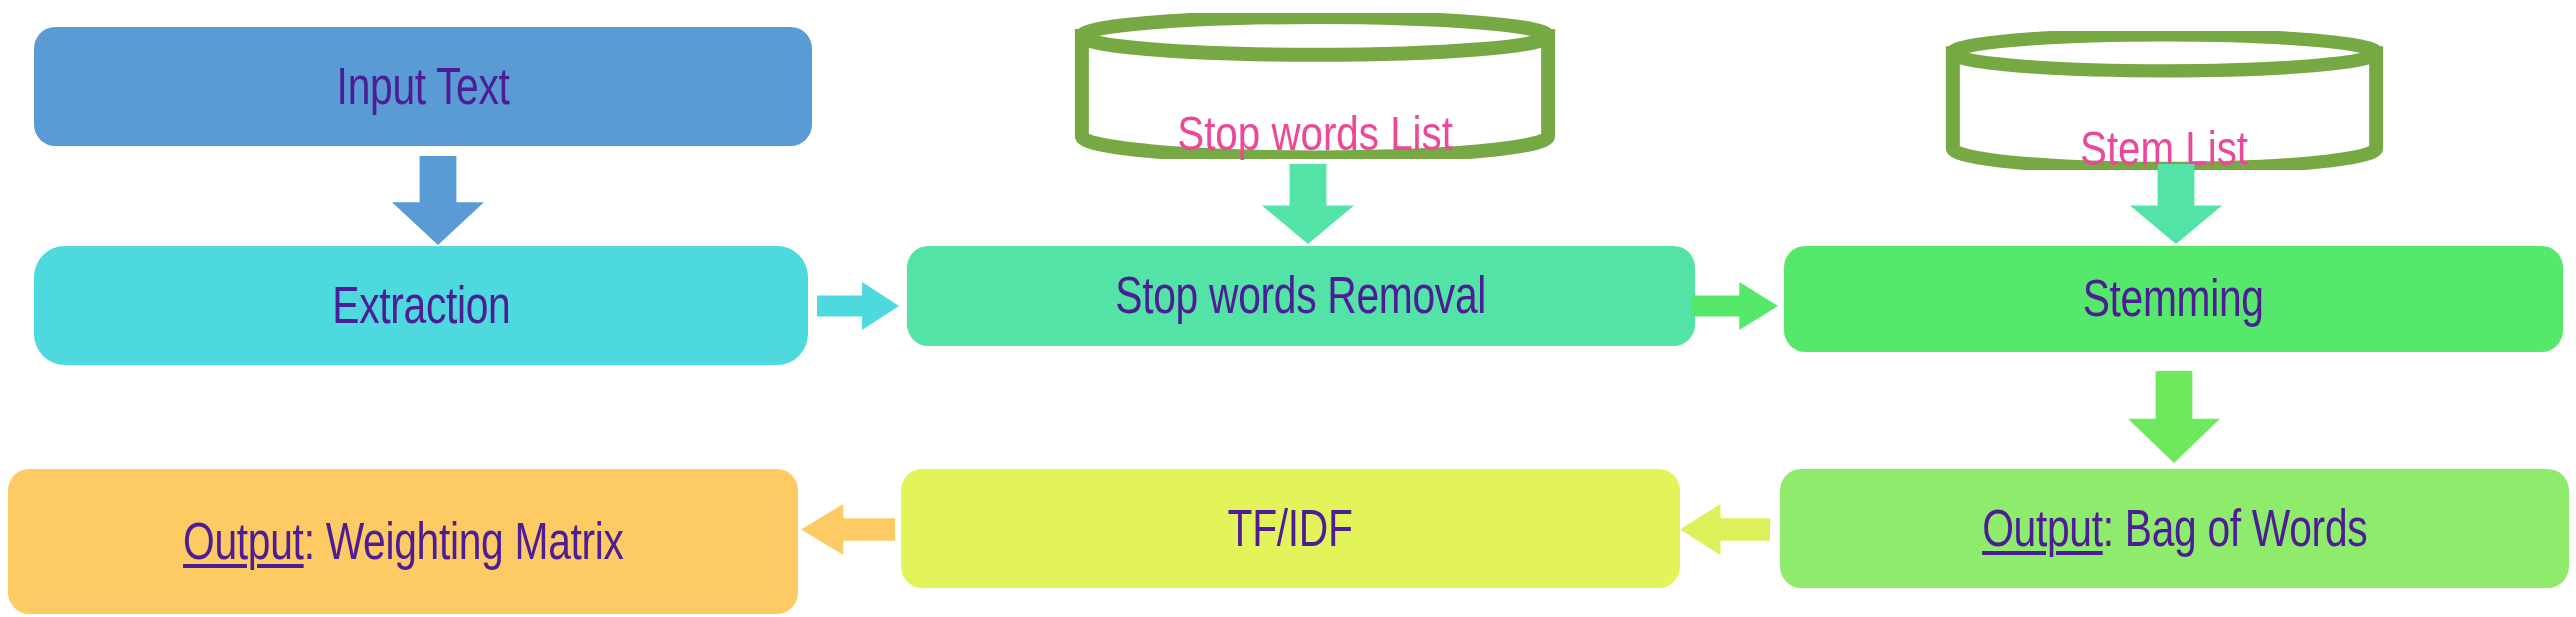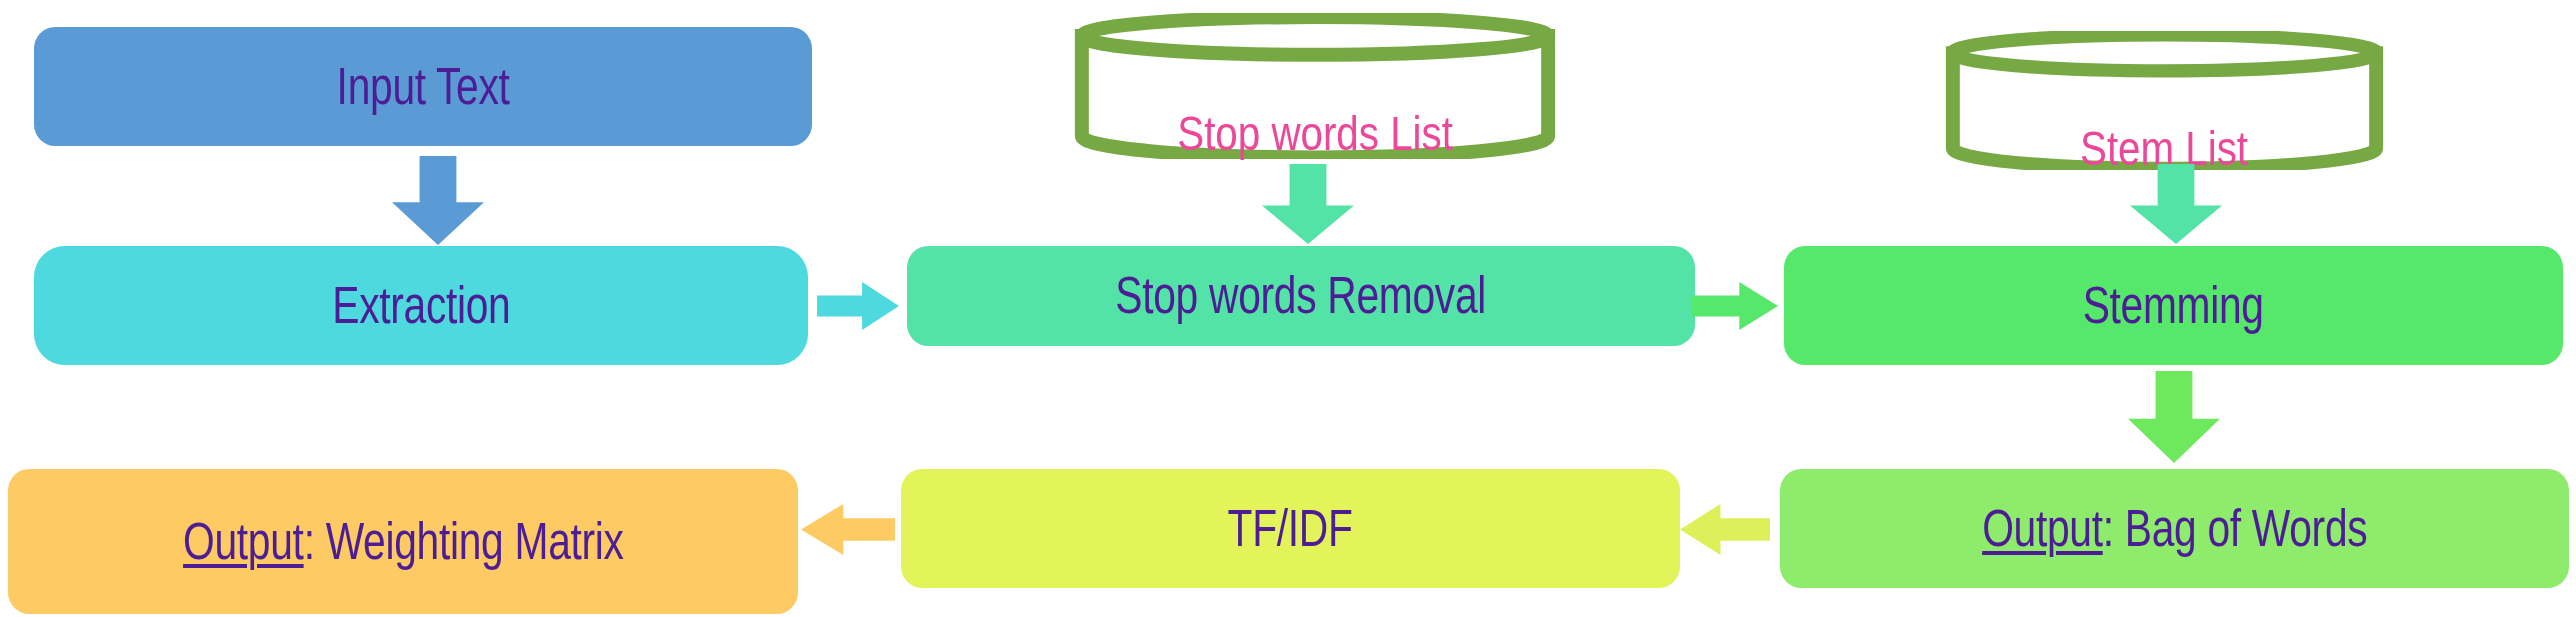--- a/index.html
+++ b/index.html
@@ -94,21 +94,21 @@
   </div>
 
   <div class="node" style="left: 34px; top: 246px; width: 774px; height: 119px; background: rgb(77, 217, 222); border-radius: 31px;">
     <span class="label">Extraction</span>
   </div>
 
   <div class="node" style="left: 907px; top: 246px; width: 788px; height: 100px; background: rgb(83, 227, 166);">
     <span class="label">Stop words Removal</span>
   </div>
 
-  <div class="node" style="left: 1784px; top: 246px; width: 779px; height: 119px; background: rgb(86, 232, 106);">
+  <div class="node" style="left: 1784px; top: 246px; width: 779px; height: 106px; background: rgb(86, 232, 106);">
     <span class="label">Stemming</span>
   </div>
 
   <div class="node" style="left: 8.2px; top: 469px; width: 790px; height: 145px; background: rgb(253, 202, 100);">
     <span class="label"><span class="u">Output</span><span>: Weighting Matrix</span></span>
   </div>
 
   <div class="node" style="left: 901px; top: 469px; width: 779px; height: 119px; background: rgb(227, 244, 90);">
     <span class="label">TF/IDF</span>
   </div>

